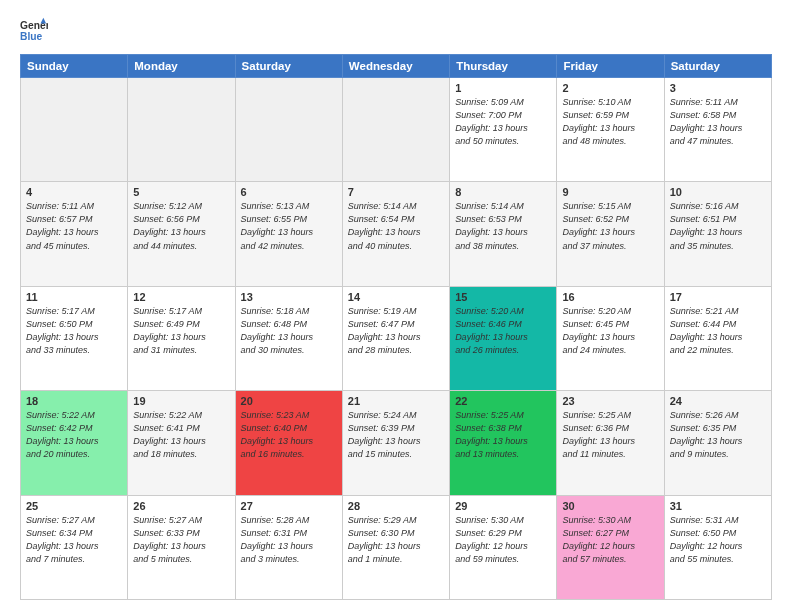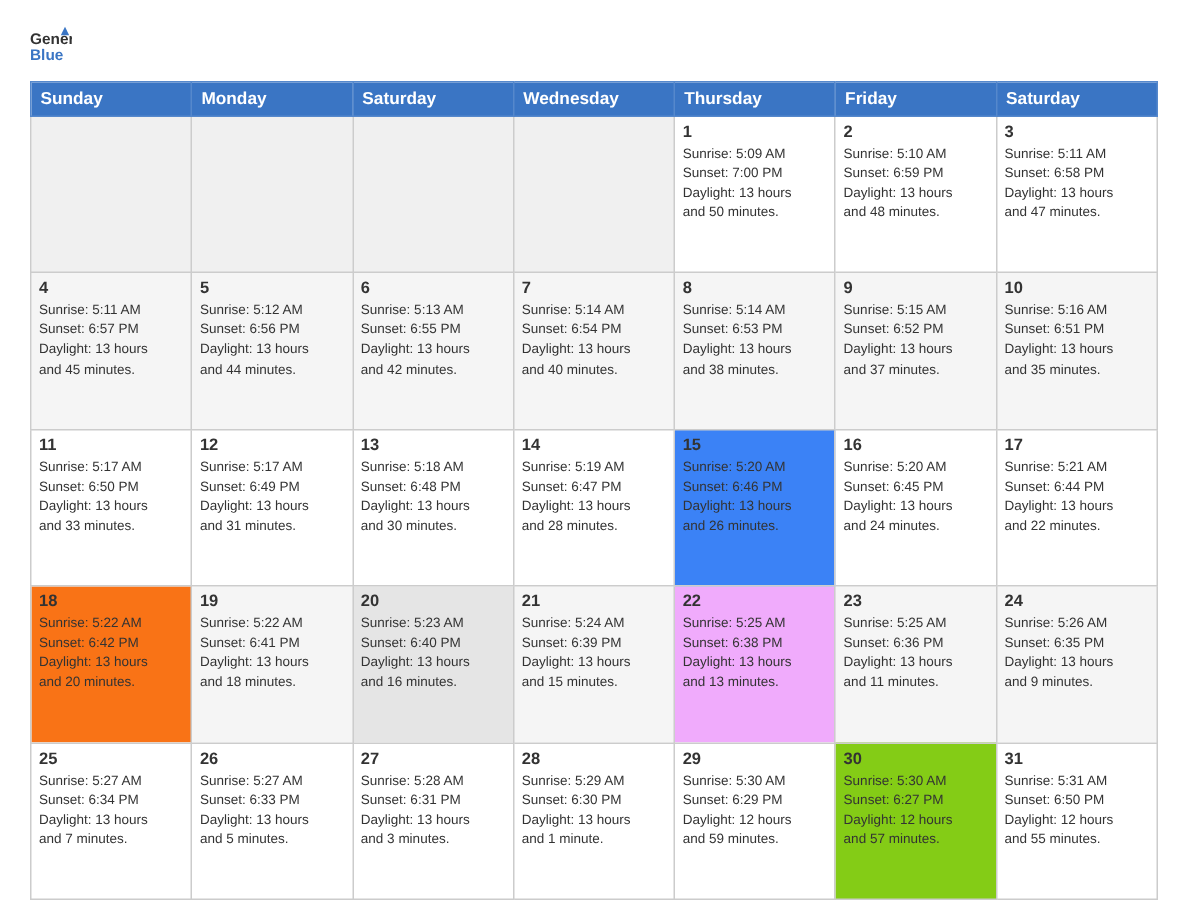--- a/index.html
+++ b/index.html
@@ -80,20 +80,21 @@
     .day-num {
       font-size: 11px;
       font-weight: bold;
       color: #333;
       margin-bottom: 2px;
     }
     .day-info {
       font-size: 9px;
       color: #333;
       line-height: 1.45;
+      font-style: italic;
     }
     .empty-cell {
       background: #f0f0f0 !important;
     }
   </style>
 </head>
 <body>
 
 <div class="page">
   <div class="header">
@@ -223,21 +224,21 @@
 Daylight: 13 hours
 and 30 minutes.</div>
           </td>
           <td style="background: rgb(255, 255, 255);">
             <div class="day-num">14</div>
             <div class="day-info" style="white-space: pre-line;">Sunrise: 5:19 AM
 Sunset: 6:47 PM
 Daylight: 13 hours
 and 28 minutes.</div>
           </td>
-          <td style="background: #3b82f6;">
+          <td style="background: #14b8a6;">
             <div class="day-num">15</div>
             <div class="day-info" style="white-space: pre-line;">Sunrise: 5:20 AM
 Sunset: 6:46 PM
 Daylight: 13 hours
 and 26 minutes.</div>
           </td>
           <td style="background: rgb(255, 255, 255);">
             <div class="day-num">16</div>
             <div class="day-info" style="white-space: pre-line;">Sunrise: 5:20 AM
 Sunset: 6:45 PM
@@ -246,49 +247,49 @@
           </td>
           <td style="background: rgb(255, 255, 255);">
             <div class="day-num">17</div>
             <div class="day-info" style="white-space: pre-line;">Sunrise: 5:21 AM
 Sunset: 6:44 PM
 Daylight: 13 hours
 and 22 minutes.</div>
           </td>
         </tr>
         <tr>
-          <td style="background: #f97316;">
+          <td style="background: #86efac;">
             <div class="day-num">18</div>
             <div class="day-info" style="white-space: pre-line;">Sunrise: 5:22 AM
 Sunset: 6:42 PM
 Daylight: 13 hours
 and 20 minutes.</div>
           </td>
           <td style="background: rgb(245, 245, 245);">
             <div class="day-num">19</div>
             <div class="day-info" style="white-space: pre-line;">Sunrise: 5:22 AM
 Sunset: 6:41 PM
 Daylight: 13 hours
 and 18 minutes.</div>
           </td>
-          <td style="background: #e5e5e5; margin-left: 20px;">
+          <td style="background: #ef4444; margin-left: 20px;">
             <div class="day-num">20</div>
             <div class="day-info" style="white-space: pre-line;">Sunrise: 5:23 AM
 Sunset: 6:40 PM
 Daylight: 13 hours
 and 16 minutes.</div>
           </td>
           <td style="background: rgb(245, 245, 245); margin-top: 36px;">
             <div class="day-num">21</div>
             <div class="day-info" style="white-space: pre-line;">Sunrise: 5:24 AM
 Sunset: 6:39 PM
 Daylight: 13 hours
 and 15 minutes.</div>
           </td>
-          <td style="background: #f0abfc; margin-left: 20px;">
+          <td style="background: #22c55e; margin-left: 20px;">
             <div class="day-num">22</div>
             <div class="day-info" style="white-space: pre-line;">Sunrise: 5:25 AM
 Sunset: 6:38 PM
 Daylight: 13 hours
 and 13 minutes.</div>
           </td>
           <td style="background: rgb(245, 245, 245);">
             <div class="day-num">23</div>
             <div class="day-info" style="white-space: pre-line;">Sunrise: 5:25 AM
 Sunset: 6:36 PM
@@ -332,21 +333,21 @@
 Daylight: 13 hours
 and 1 minute.</div>
           </td>
           <td style="background: rgb(255, 255, 255);">
             <div class="day-num">29</div>
             <div class="day-info" style="white-space: pre-line;">Sunrise: 5:30 AM
 Sunset: 6:29 PM
 Daylight: 12 hours
 and 59 minutes.</div>
           </td>
-          <td style="background: #84cc16;">
+          <td style="background: #f9a8d4;">
             <div class="day-num">30</div>
             <div class="day-info" style="white-space: pre-line;">Sunrise: 5:30 AM
 Sunset: 6:27 PM
 Daylight: 12 hours
 and 57 minutes.</div>
           </td>
           <td style="background: rgb(255, 255, 255);">
             <div class="day-num">31</div>
             <div class="day-info" style="white-space: pre-line;">Sunrise: 5:31 AM
 Sunset: 6:50 PM

